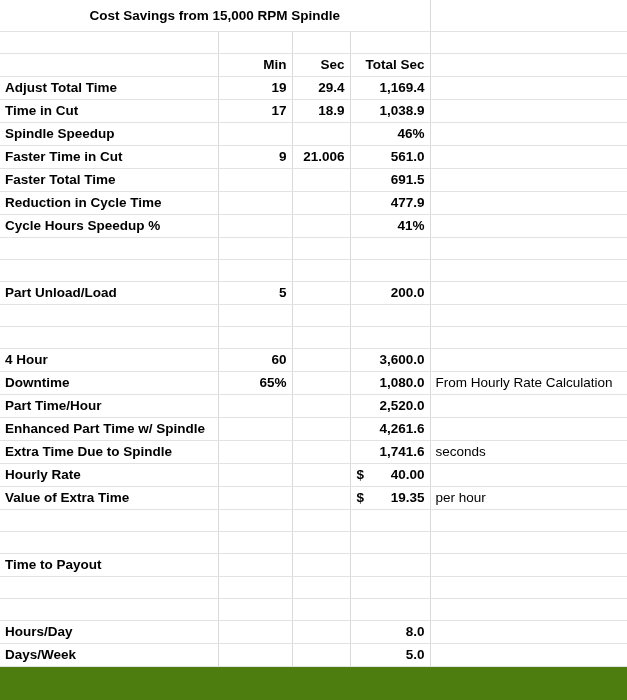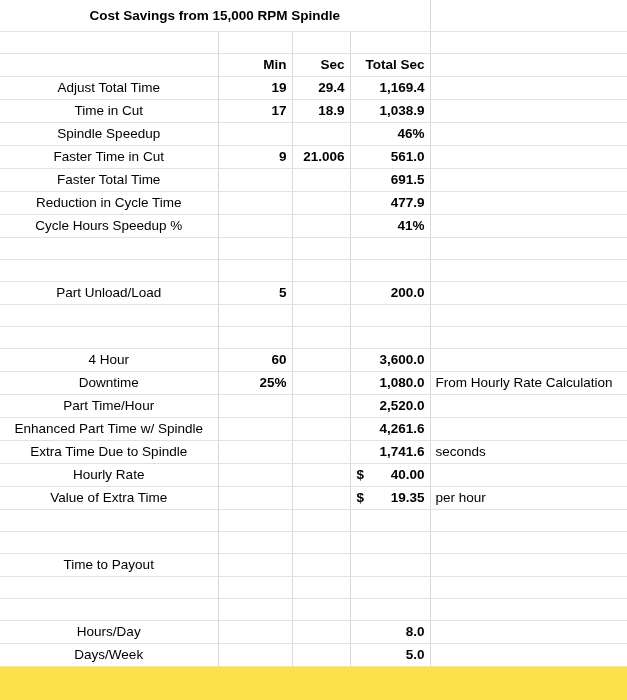--- a/index.html
+++ b/index.html
@@ -6,21 +6,21 @@
   html,body{margin:0;padding:0;background:#ffffff;}
   body{
     font-family:"Liberation Sans", sans-serif;
     -webkit-font-smoothing:antialiased;
   }
   #sheet{
     width:627px;
     height:700px;
     position:relative;
     overflow:hidden;
-    background:#fde047;
+    background:#4d7c0f;
   }
   table.grid{
     border-collapse:collapse;
     table-layout:fixed;
     width:627px;
     background:#ffffff;
   }
   table.grid td{
     border-right:1px solid #d9d9d9;
     border-bottom:1px solid #e2e2e2;
@@ -37,21 +37,21 @@
   table.grid tr td:last-child{border-right:none;}
 
   
   col.c-a{width:218px;}
   col.c-b{width:74px;}
   col.c-c{width:58px;}
   col.c-d{width:80px;}
   col.c-e{width:197px;}
 
   
-  .lbl{font-weight:normal;text-align:center;}
+  .lbl{font-weight:bold;text-align:left;}
   .num{text-align:right;font-weight:bold;margin-left:8px;}
   .note{text-align:left;font-weight:normal;font-size:13px;}
   .hdr{font-weight:bold;text-align:right;}
   .blank{}
   
   tr.title-row td{height:31px;line-height:31px;border-bottom:1px solid #e2e2e2;}
   td.title-cell{
     font-weight:bold;
     font-size:18.5px;
     text-align:center;
@@ -207,21 +207,21 @@
   <tr>
     <td class="lbl">4 Hour</td>
     <td class="num">60</td>
     <td class="num"></td>
     <td class="num">3,600.0</td>
     <td class="note"></td>
   </tr>
 
   <tr>
     <td class="lbl">Downtime</td>
-    <td class="num">25%</td>
+    <td class="num">65%</td>
     <td class="num"></td>
     <td class="num">1,080.0</td>
     <td class="note">From Hourly Rate Calculation</td>
   </tr>
 
   <tr>
     <td class="lbl">Part Time/Hour</td>
     <td class="num"></td>
     <td class="num"></td>
     <td class="num">2,520.0</td>

